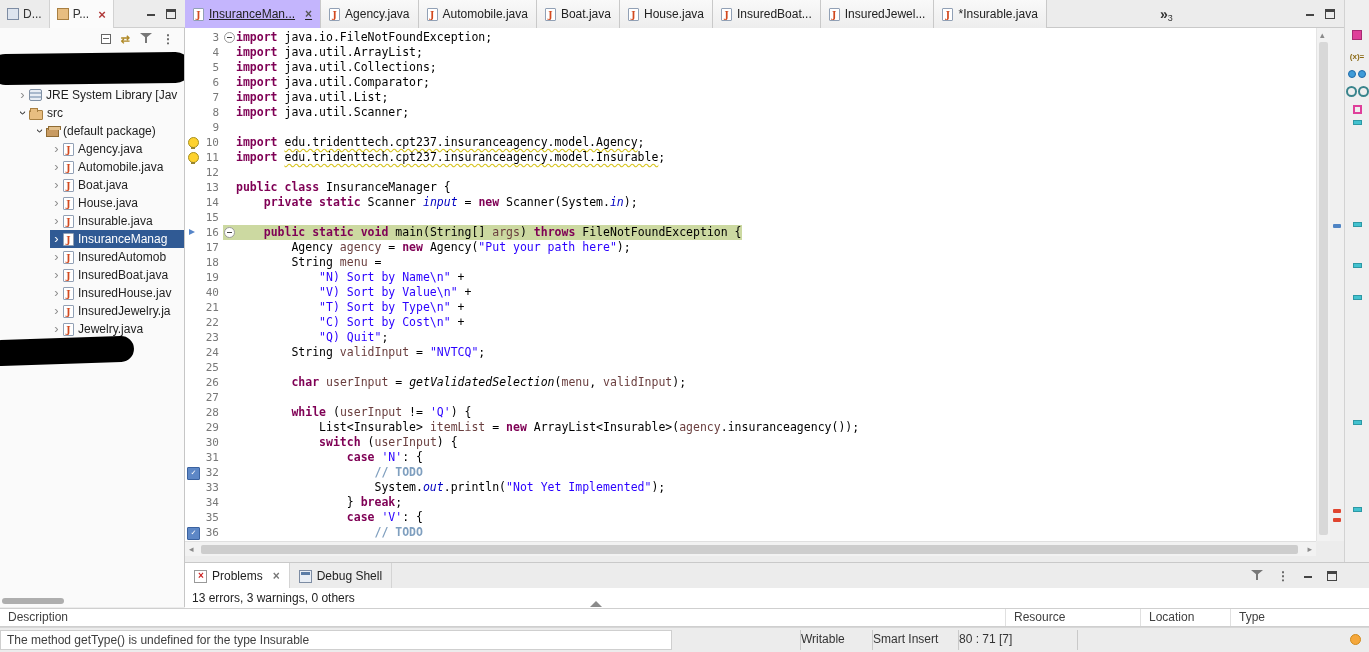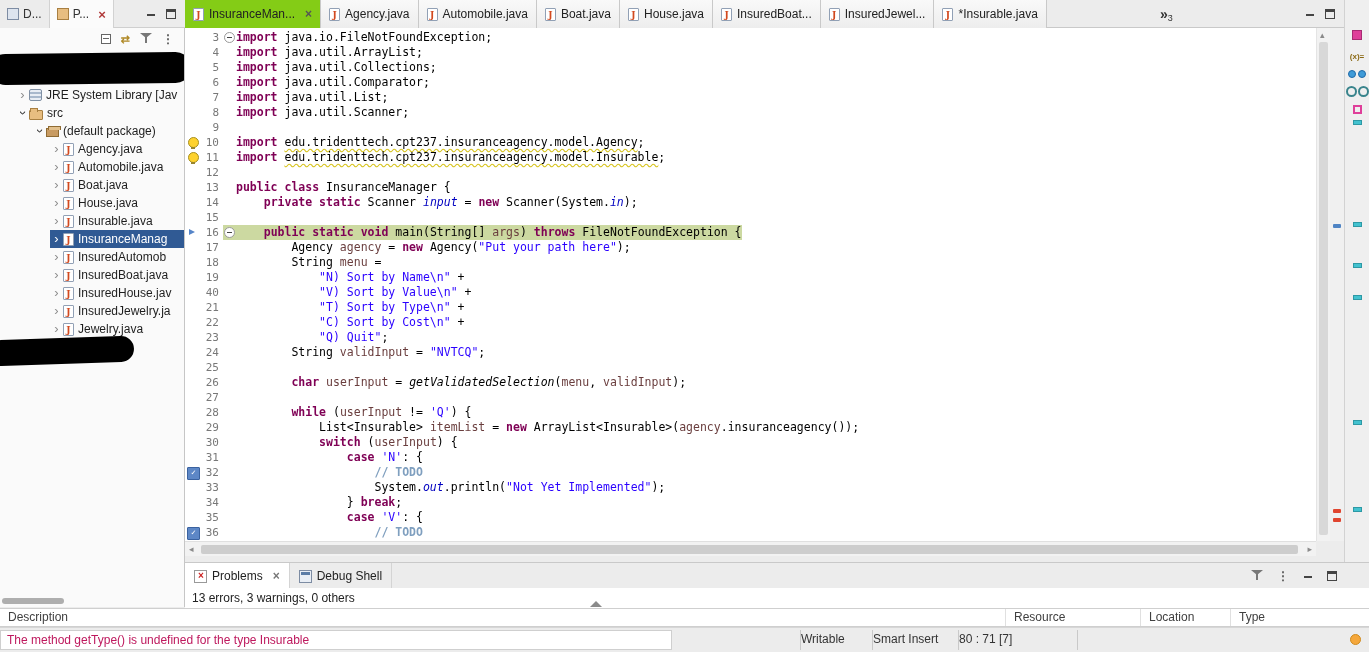--- a/index.html
+++ b/index.html
@@ -73,21 +73,21 @@
 
   .lscroll { position:absolute; left:0; bottom:2px; width:185px; height:8px; }
   .lthumb { position:absolute; left:2px; top:1px; width:62px; height:6px; background:#aeaeae; border-radius:3px; }
 
   
   .editor-tabbar { position:absolute; left:185px; top:0; width:1159px; height:28px;
     background:#ececec; border-bottom:1px solid #c9c9c9; display:flex; align-items:stretch; }
   .etabs { display:flex; }
   .etab { display:flex; align-items:center; gap:5px; padding:0 8px; height:28px;
     border-right:1px solid #c9c9c9; background:linear-gradient(#f9f9f9,#ededed); color:#222; }
-  .etab.active { background:#84cc16; }
+  .etab.active { background:#c4b5fd;text-decoration:underline; }
   .etab .tclose { color:#555; }
   .overflow { position:absolute; left:975px; top:0; height:28px; display:flex; align-items:center; color:#333; }
   .chev { font-size:14px; font-weight:bold; }
   .ocount { font-size:9px; margin-top:7px; }
 
   
   .editor { position:absolute; left:185px; top:28px; width:1131px; height:513px;
     background:#fff; overflow:hidden; padding-top:2px; }
   .cl { display:flex; height:15px; font-family:"DejaVu Sans Mono", monospace; font-size:11.5px; line-height:15px; }
   .gmark { width:15px; position:relative; flex-shrink:0; }
@@ -170,21 +170,21 @@
   .thcell { line-height:16px; padding-left:8px; }
   .thc0 { flex:1; }
   .thc1 { width:135px; border-left:1px solid #e0e0e0; }
   .thc2 { width:90px; border-left:1px solid #e0e0e0; }
   .thc3 { width:139px; border-left:1px solid #e0e0e0; }
 
   
   .statusbar { position:absolute; left:0; top:627px; width:1369px; height:25px;
     background:#ececec; border-top:1px solid #d6d6d6; color:#333; }
   .smsg { position:absolute; left:0; top:2px; width:672px; height:20px; line-height:19px;
-    background:#fff; border:1px solid #cfcfcf; padding-left:6px; white-space:nowrap; overflow:hidden; color:#be185d; }
+    background:#fff; border:1px solid #cfcfcf; padding-left:6px; white-space:nowrap; overflow:hidden; color:#404040; }
   .scell { position:absolute; top:2px; height:20px; line-height:19px; 
     border-left:1px solid #c9c9c9; }
   .s1 { left:800px; width:72px; }
   .s2 { left:872px; width:86px; }
   .s3 { left:958px; width:120px; border-right:1px solid #c9c9c9; }
   .notifdot { position:absolute; right:8px; top:6px; width:11px; height:11px; border-radius:50%;
     background:#f5a73b; border:1px solid #cf8a1d; }
 </style>
 </head>
 <body>

